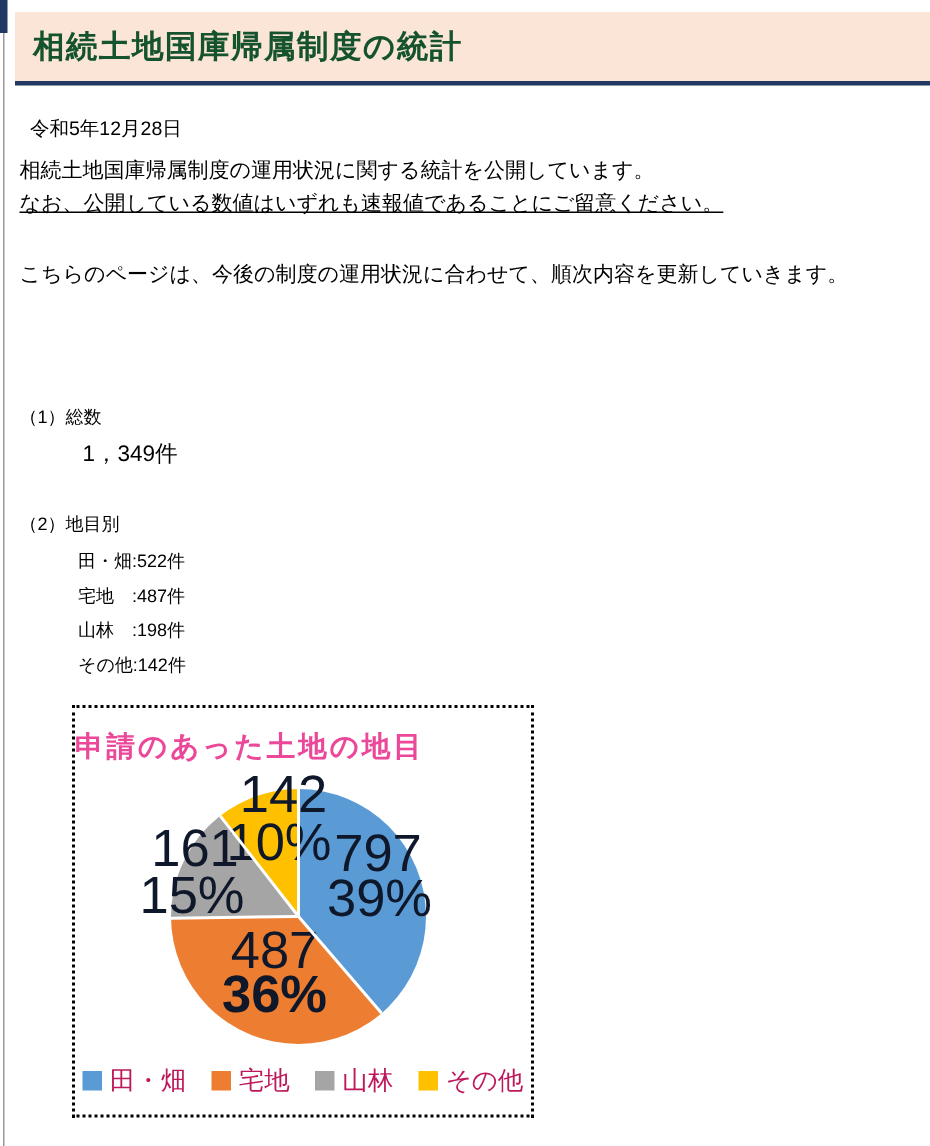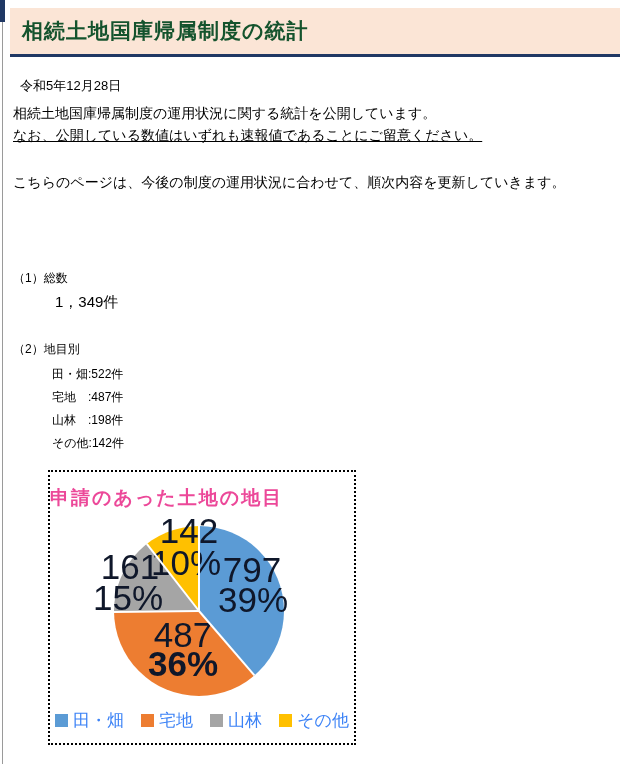--- a/index.html
+++ b/index.html
@@ -67,21 +67,21 @@
   .lb-p2{left:78px;top:125px;}
   .lb-c3{left:139px;top:58px;}
   .lb-p3{left:136px;top:90px;}
 
   .legend{
     position:absolute;left:0;bottom:11px;width:100%;
     display:flex;justify-content:center;align-items:center;gap:17px;
   }
   .legend-item{display:flex;align-items:center;gap:5px;}
   .legend-swatch{width:13px;height:13px;display:inline-block;}
-  .legend-label{font-size:17px;color:#3b82f6;}
+  .legend-label{font-size:17px;color:#be185d;}
 </style>
 </head>
 <body>
 
 <div class="page">
 
   <div class="left-line"></div>
   <div class="navy-accent"></div>
 
   <div class="header">

